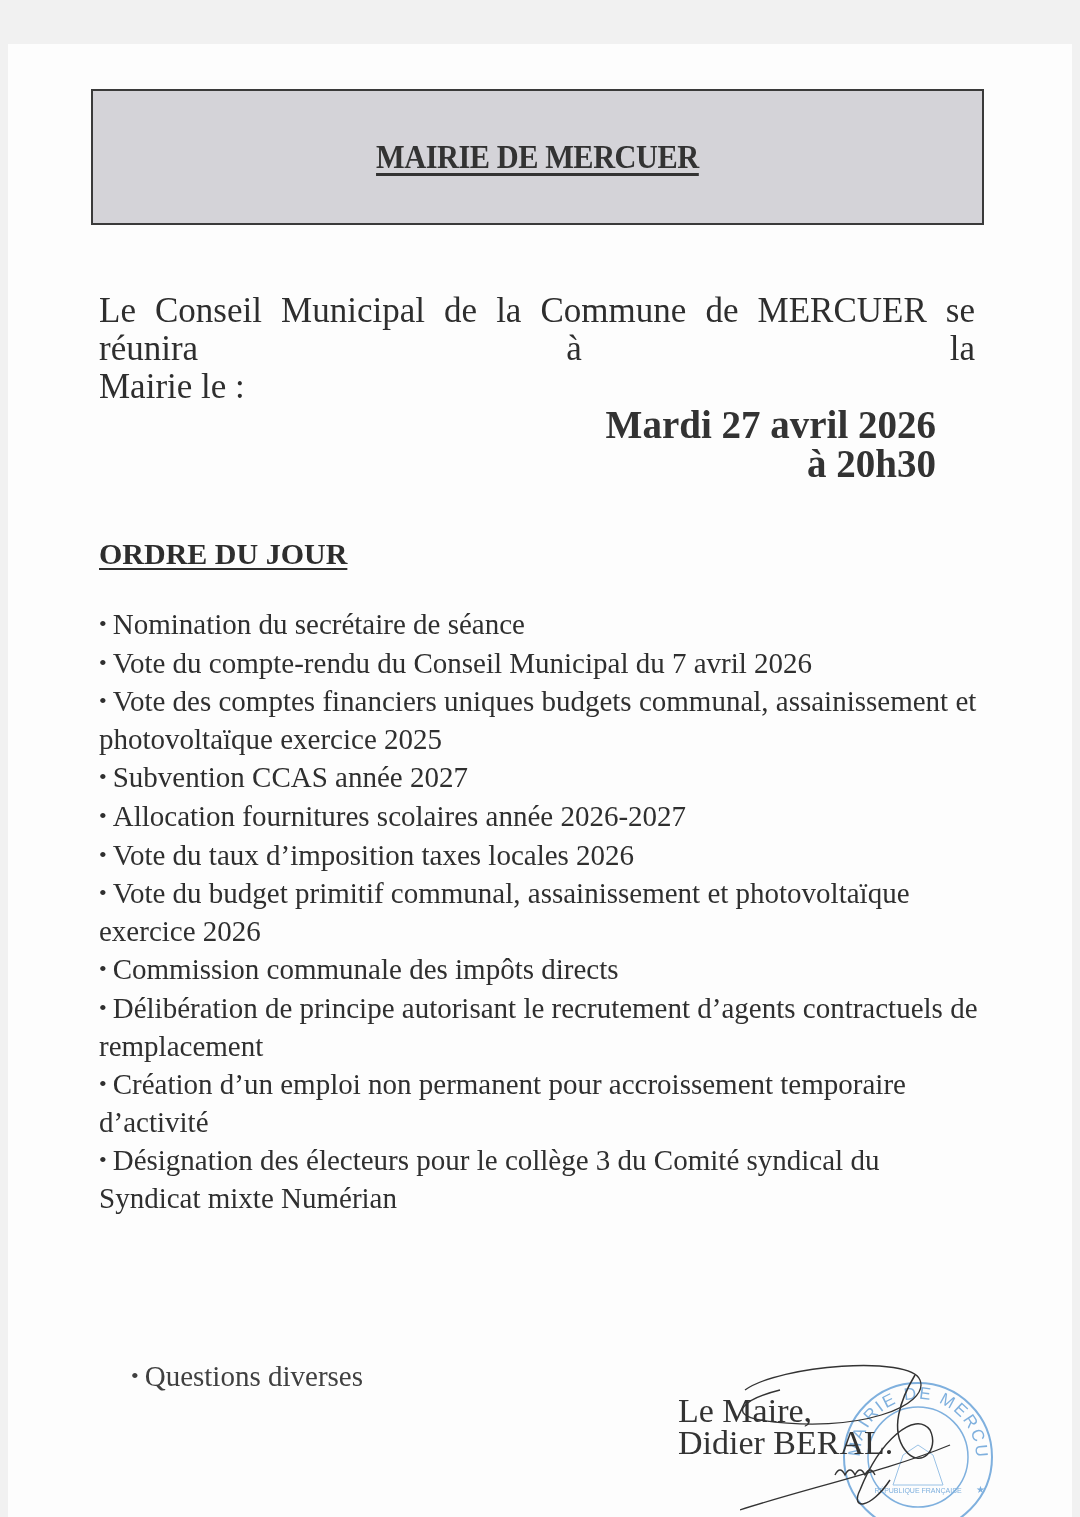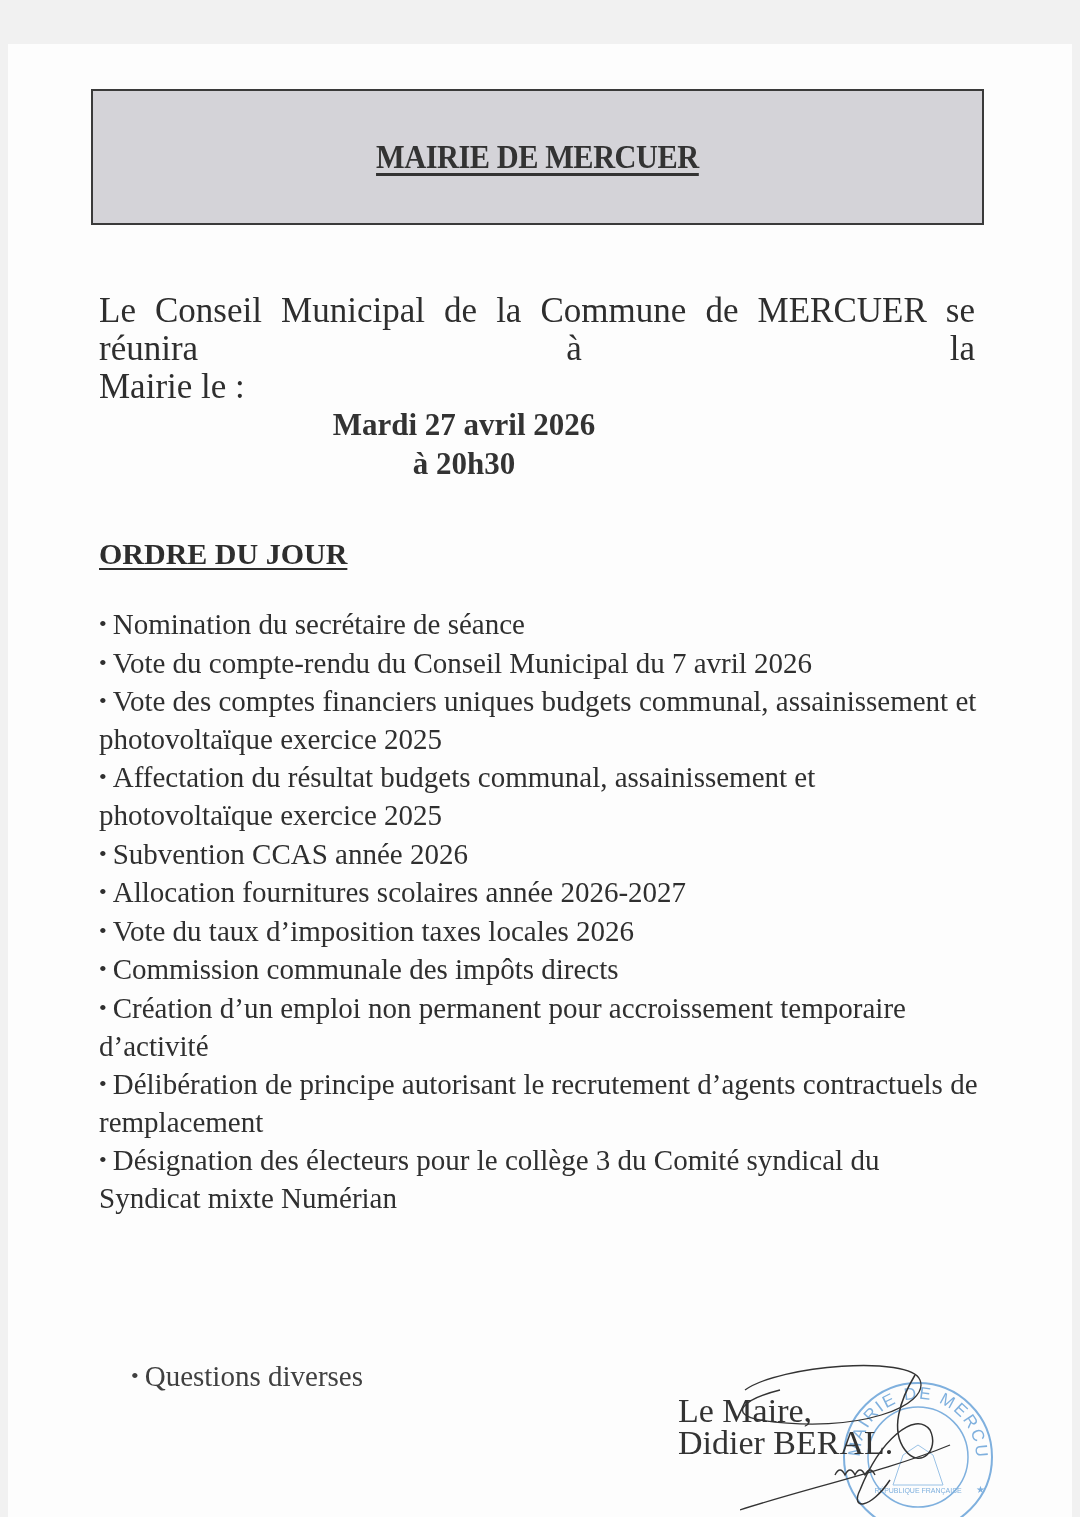--- a/index.html
+++ b/index.html
@@ -28,21 +28,21 @@
     transform: scaleX(0.92);
   }
   .intro {
     position: absolute; left: 99px; top: 292px; width: 876px;
     font-size: 35px; line-height: 38px; text-align: justify;
     text-align-last: left;
   }
   .intro .line1 { display: block; text-align: justify; text-align-last: justify; }
   .date-block {
     position: absolute; left: 0; width: 936px; top: 405px;
-    text-align: center; font-weight: bold; font-size: 31px; line-height: 39px;
+    text-align: right; font-weight: bold; font-size: 39px; line-height: 39px;
     color: #333;
   }
   .date-block div { margin-left: -8px; }
   .ordre {
     position: absolute; left: 99px; top: 537px;
     font-weight: bold; font-size: 30px;
     text-decoration: underline; text-decoration-thickness: 2px; text-underline-offset: 4px;
   }
   .agenda {
     position: absolute; left: 99px; top: 605px; width: 880px;
@@ -83,27 +83,27 @@
   <div>Mardi 27 avril 2026</div>
   <div>à 20h30</div>
 </div>
 
 <div class="ordre">ORDRE DU JOUR</div>
 
 <ul class="agenda">
   <li><span class="bullet">•</span><span>Nomination du secrétaire de séance</span></li>
   <li><span class="bullet">•</span><span>Vote du compte-rendu du Conseil Municipal du 7 avril 2026</span></li>
   <li><span class="bullet">•</span><span>Vote des comptes financiers uniques budgets communal, assainissement et photovoltaïque exercice 2025</span></li>
-  <li><span class="bullet">•</span><span>Affectation du résultat budgets communal, assainissement et photovoltaïque exercice 2025</span></li>
-  <li><span class="bullet">•</span><span>Subvention CCAS année 2026</span></li>
+  <li><span class="bullet">•</span><span>Subvention CCAS année 2027</span></li>
   <li><span class="bullet">•</span><span>Allocation fournitures scolaires année 2026-2027</span></li>
   <li><span class="bullet">•</span><span>Vote du taux d’imposition taxes locales 2026</span></li>
+  <li><span class="bullet">•</span><span>Vote du budget primitif communal, assainissement et photovoltaïque exercice 2026</span></li>
   <li><span class="bullet">•</span><span>Commission communale des impôts directs</span></li>
+  <li><span class="bullet">•</span><span>Délibération de principe autorisant le recrutement d’agents contractuels de remplacement</span></li>
   <li><span class="bullet">•</span><span>Création d’un emploi non permanent pour accroissement temporaire d’activité</span></li>
-  <li><span class="bullet">•</span><span>Délibération de principe autorisant le recrutement d’agents contractuels de remplacement</span></li>
   <li><span class="bullet">•</span><span>Désignation des électeurs pour le collège 3 du Comité syndical du Syndicat mixte Numérian</span></li>
 </ul>
 
 <div class="questions">
   <span class="bullet">•</span><span>Questions diverses</span>
 </div>
 
 <svg class="stamp" viewBox="0 0 160 160">
   <defs>
     <path id="arcTop" d="M 22 82 A 58 58 0 0 1 138 82"></path>

